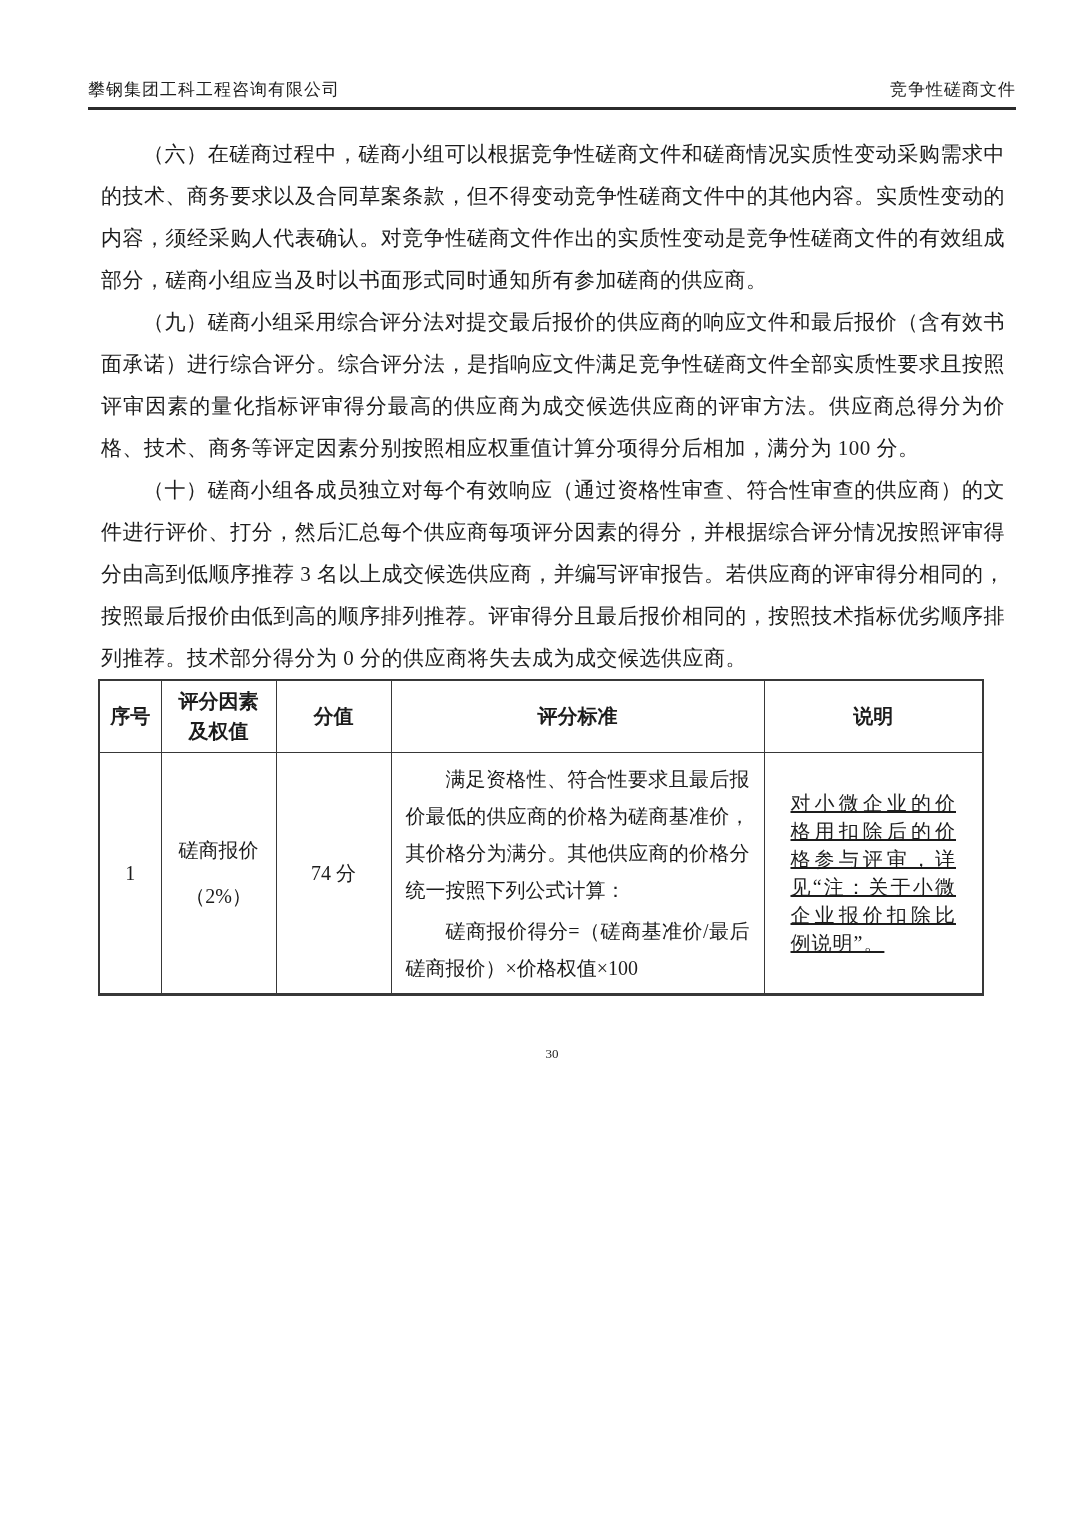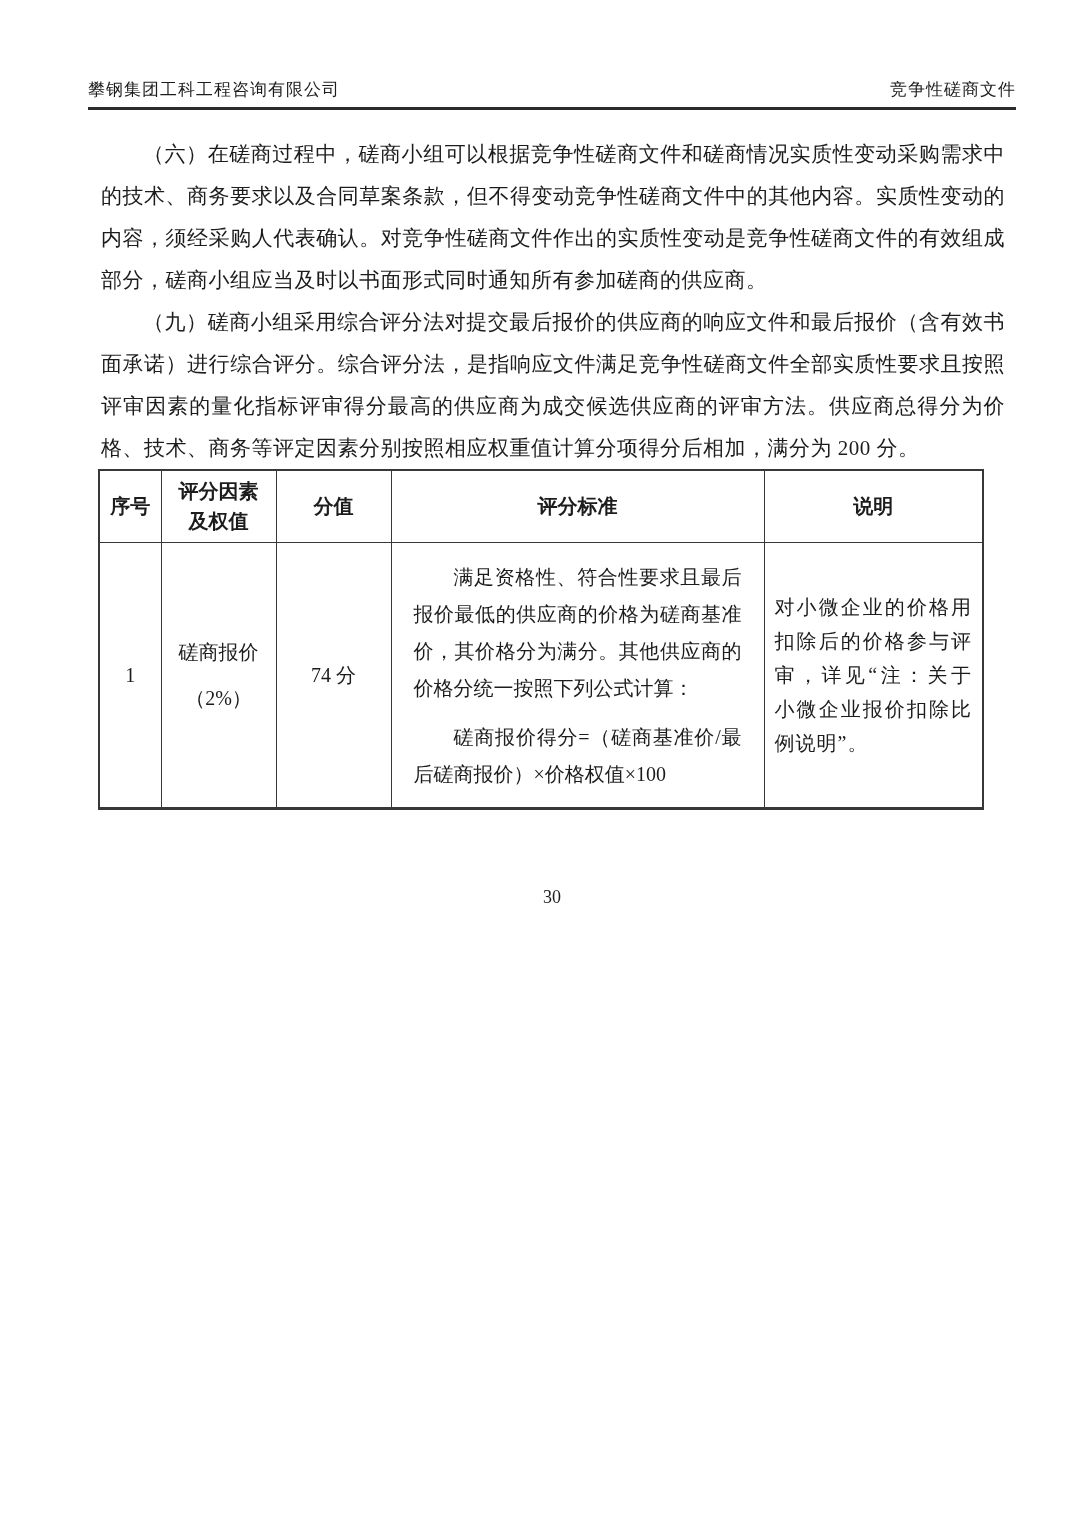--- a/index.html
+++ b/index.html
@@ -82,55 +82,57 @@
     text-align: center;
     line-height: 46px;
     padding: 2px 4px;
     margin-top: 30px;
   }
   td.cell-crit {
     vertical-align: top;
     padding: 4px 10px 2px 10px;
   }
   td.cell-crit p {
-    margin: 12px;
+    margin: 4px;
     text-align: justify;
     text-indent: 2em;
     line-height: 37px;
     letter-spacing: 0px;
   }
   td.cell-note {
     padding: 2px 10px;
   }
   td.cell-note p {
-    margin: 0;
+    margin: 16px;
     text-align: justify;
-    line-height: 34px;
+    line-height: 28px;
     letter-spacing: 1px;
+    text-decoration: underline;
   }
   .page-num {
-    margin-top: 77px;
+    margin-top: 50px;
     text-align: center;
-    font-size: 18px;
+    font-size: 13px;
   }
 </style>
 </head>
 <body>
 
 <div class="page">
 
   <div class="hdr">
     <span>攀钢集团工科工程咨询有限公司</span>
     <span>竞争性磋商文件</span>
   </div>
   <div class="hdr-rule"></div>
 
   <div class="content">
     <p class="para">（六）在磋商过程中，磋商小组可以根据竞争性磋商文件和磋商情况实质性变动采购需求中的技术、商务要求以及合同草案条款，但不得变动竞争性磋商文件中的其他内容。实质性变动的内容，须经采购人代表确认。对竞争性磋商文件作出的实质性变动是竞争性磋商文件的有效组成部分，磋商小组应当及时以书面形式同时通知所有参加磋商的供应商。</p>
-    <p class="para">（九）磋商小组采用综合评分法对提交最后报价的供应商的响应文件和最后报价（含有效书面承诺）进行综合评分。综合评分法，是指响应文件满足竞争性磋商文件全部实质性要求且按照评审因素的量化指标评审得分最高的供应商为成交候选供应商的评审方法。供应商总得分为价格、技术、商务等评定因素分别按照相应权重值计算分项得分后相加，满分为 200 分。</p>
+    <p class="para">（九）磋商小组采用综合评分法对提交最后报价的供应商的响应文件和最后报价（含有效书面承诺）进行综合评分。综合评分法，是指响应文件满足竞争性磋商文件全部实质性要求且按照评审因素的量化指标评审得分最高的供应商为成交候选供应商的评审方法。供应商总得分为价格、技术、商务等评定因素分别按照相应权重值计算分项得分后相加，满分为 100 分。</p>
+    <p class="para">（十）磋商小组各成员独立对每个有效响应（通过资格性审查、符合性审查的供应商）的文件进行评价、打分，然后汇总每个供应商每项评分因素的得分，并根据综合评分情况按照评审得分由高到低顺序推荐 3 名以上成交候选供应商，并编写评审报告。若供应商的评审得分相同的，按照最后报价由低到高的顺序排列推荐。评审得分且最后报价相同的，按照技术指标优劣顺序排列推荐。技术部分得分为 0 分的供应商将失去成为成交候选供应商。</p>
 
   </div>
 
   <table class="eval">
     <colgroup>
       <col class="c-seq">
         <col class="c-factor">
         <col class="c-score">
         <col class="c-crit">
         <col class="c-note">

